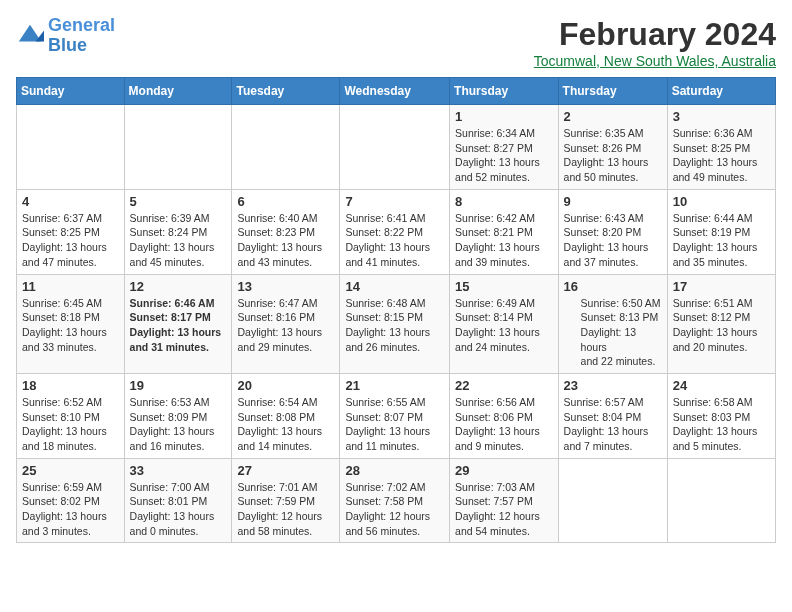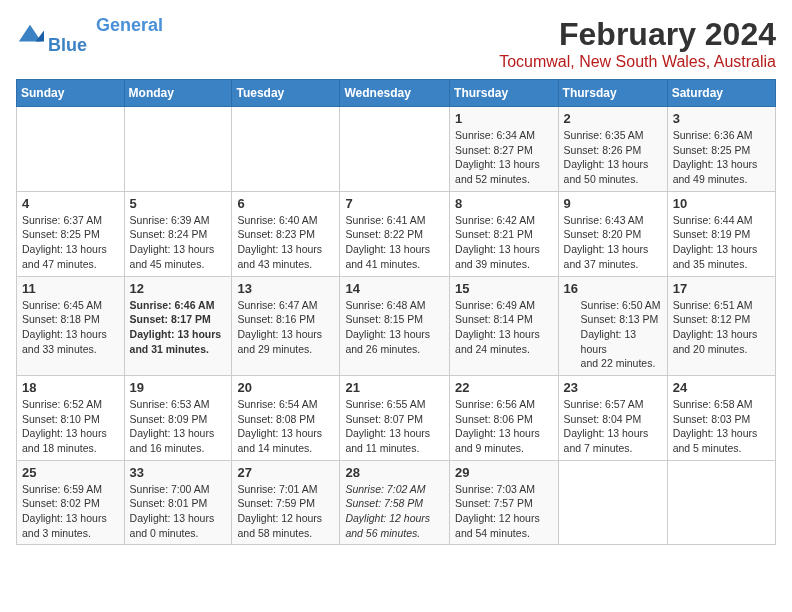--- a/index.html
+++ b/index.html
@@ -22,37 +22,37 @@
       gap: 4px;
     }
     .logo-text {
       font-size: 18px;
       font-weight: bold;
       color: #333;
       line-height: 1.1;
     }
     .logo-text span {
       color: #4a90d9;
-      margin-left: 48px;
     }
     .logo-icon {
       width: 28px;
       height: 28px;
     }
     .title-block {
       text-align: right;
     }
     .month-year {
       font-size: 32px;
       font-weight: bold;
       color: #333;
     }
     .location {
-      font-size: 16px;
-      color: #b91c1c;
+      font-size: 14px;
+      color: #15803d;
+      text-decoration: underline;
     }
     table {
       width: 100%;
       border-collapse: collapse;
       font-size: 11px;
     }
     thead tr th {
       background-color: #3b82c4;
       color: #fff;
       text-align: left;
@@ -318,21 +318,21 @@
         </td>
         <td>
           <span class="day-num">27</span>
           <div class="day-info" style="white-space: pre-line;">Sunrise: 7:01 AM
 Sunset: 7:59 PM
 Daylight: 12 hours
 and 58 minutes.</div>
         </td>
         <td>
           <span class="day-num">28</span>
-          <div class="day-info" style="white-space: pre-line; font-style: italic;">Sunrise: 7:02 AM
+          <div class="day-info" style="white-space: pre-line;">Sunrise: 7:02 AM
 Sunset: 7:58 PM
 Daylight: 12 hours
 and 56 minutes.</div>
         </td>
         <td>
           <span class="day-num">29</span>
           <div class="day-info" style="white-space: pre-line;">Sunrise: 7:03 AM
 Sunset: 7:57 PM
 Daylight: 12 hours
 and 54 minutes.</div>

